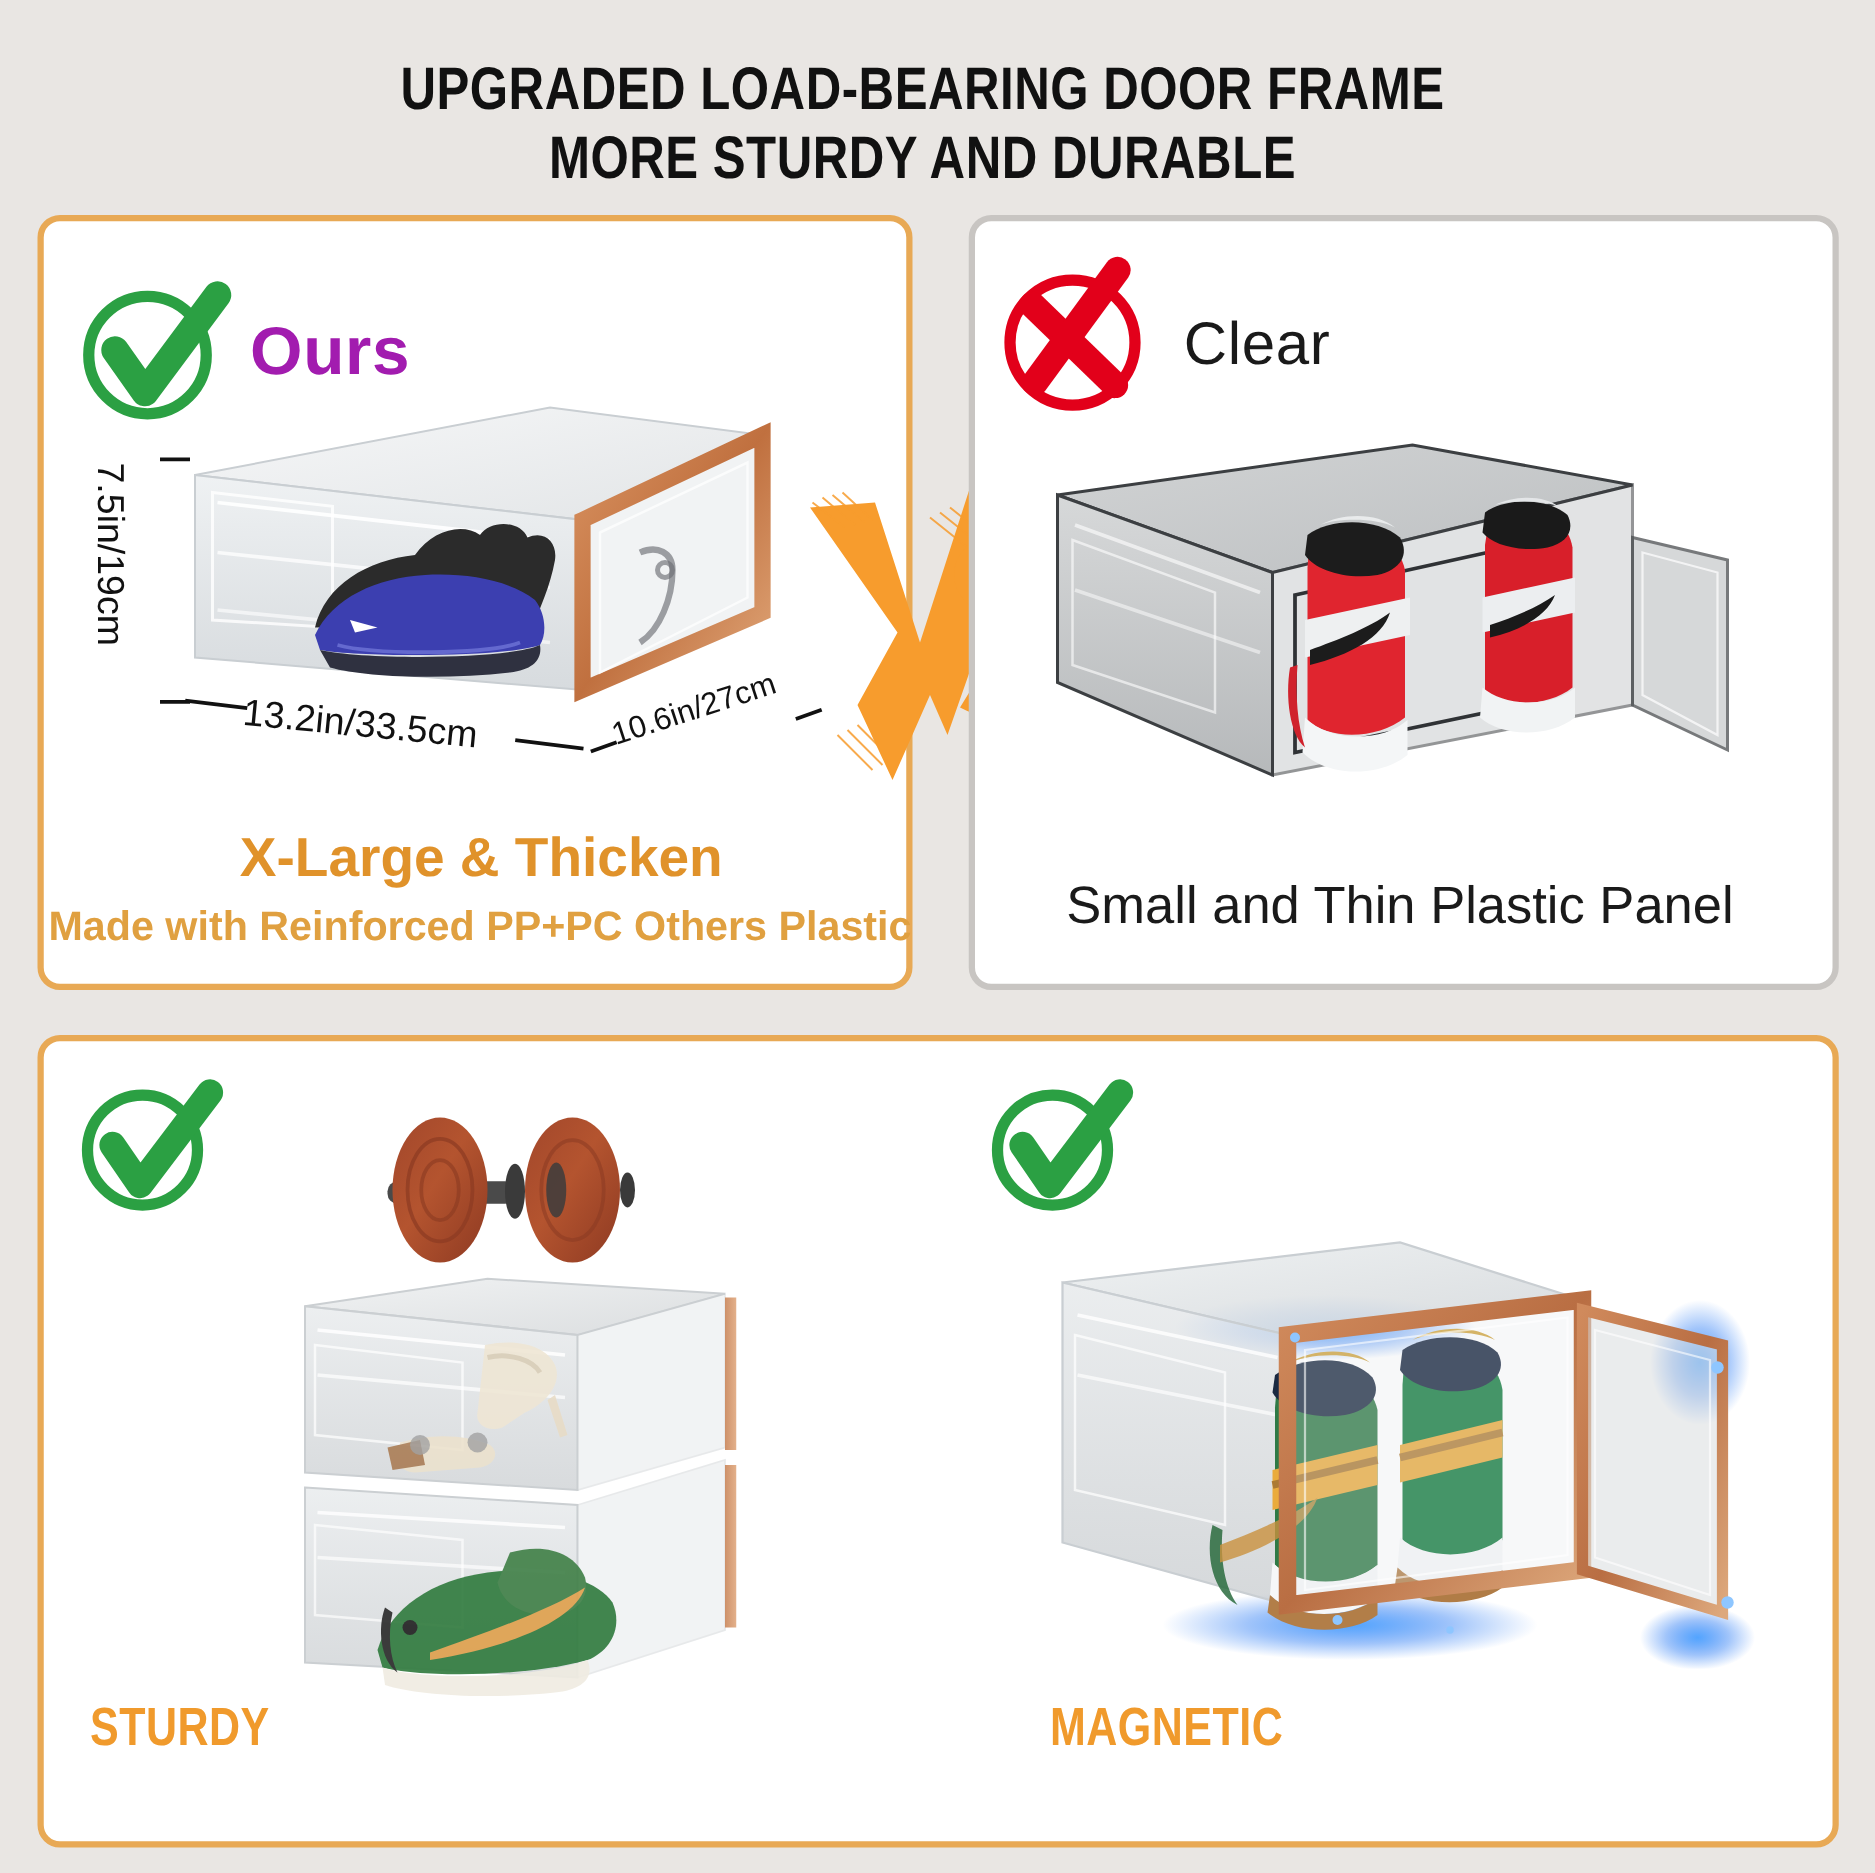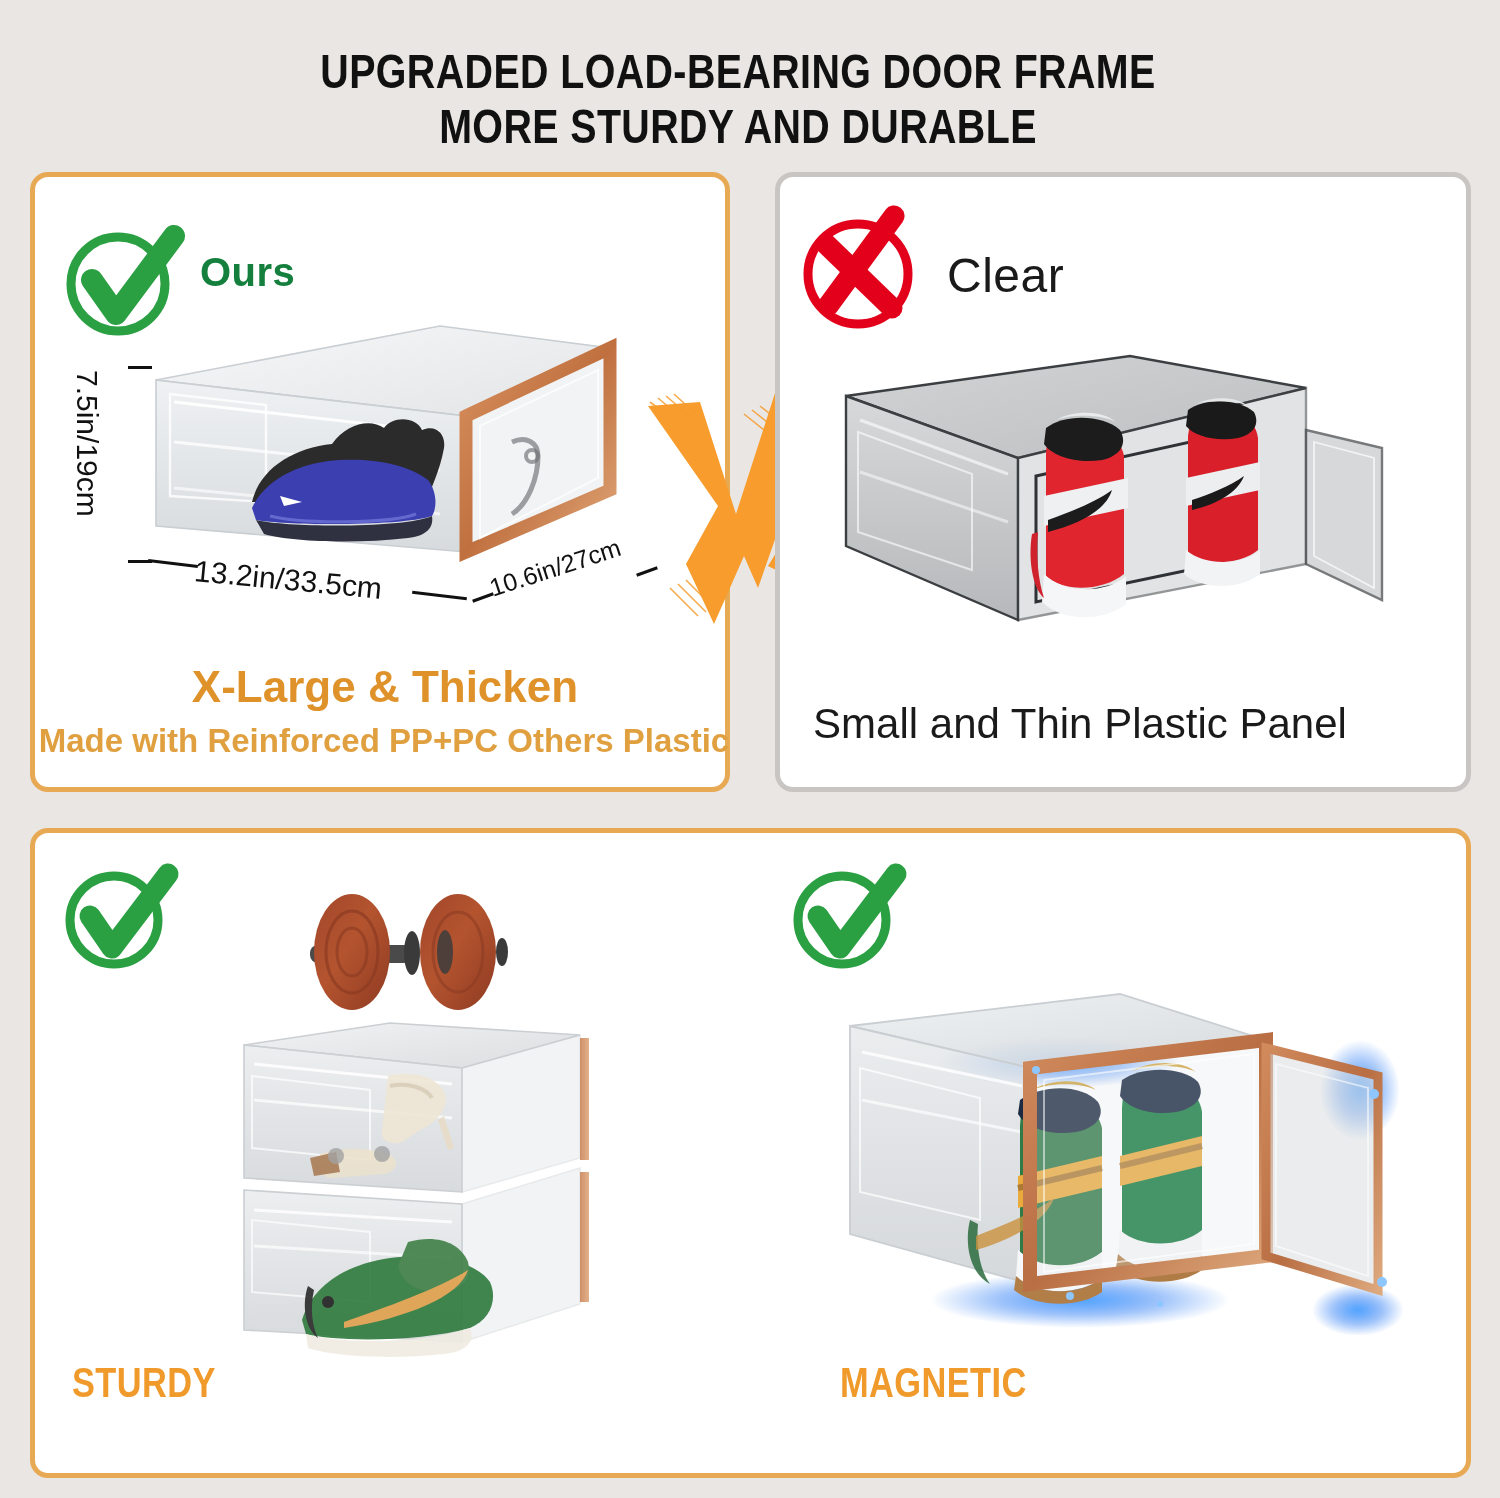--- a/index.html
+++ b/index.html
@@ -42,21 +42,21 @@
   .badge { position: absolute; }
   .badge svg { display: block; overflow: visible; }
 
   #ours-check   { left: 62px;  top: 222px; }
   #others-x     { left: 800px; top: 210px; }
   #sturdy-check { left: 62px;  top: 862px; }
   #magnetic-check { left: 790px; top: 862px; }
 
   .label-ours {
     position: absolute; left: 200px; top: 250px;
-    font-size: 40px; font-weight: bold; color: #15803d;
+    font-size: 54px; font-weight: bold; color: #a21caf;
     letter-spacing: 0.5px;
   }
   .label-others {
     position: absolute; left: 947px; top: 248px;
     font-size: 48px; font-weight: 300; color: #1a1a1a;
     letter-spacing: 0.5px;
   }
 
   
   .prod { position: absolute; }
@@ -100,21 +100,21 @@
   
   .cap-ours-main {
     position: absolute; left: 40px; top: 662px; width: 690px;
     text-align: center; font-size: 44px; color: #e0922a; font-weight: 700;
   }
   .cap-ours-sub {
     position: absolute; left: 34px; top: 722px; width: 700px;
     text-align: center; font-size: 33px; color: #e0a040; font-weight: bold;
   }
   .cap-others {
-    position: absolute; left: 760px; top: 700px; width: 640px;
+    position: absolute; left: 800px; top: 700px; width: 640px;
     text-align: center; font-size: 42px; color: #1a1a1a; font-weight: 300;
   }
   .cap-bottom {
     position: absolute;
     font-family: "Liberation Sans Narrow", "Liberation Sans", sans-serif;
     font-weight: bold; font-size: 43px; color: #f09a2c;
     letter-spacing: 0.5px;
     transform: scaleX(0.80); transform-origin: left center;
   }
   #cap-sturdy   { left: 72px;  top: 1358px; }

